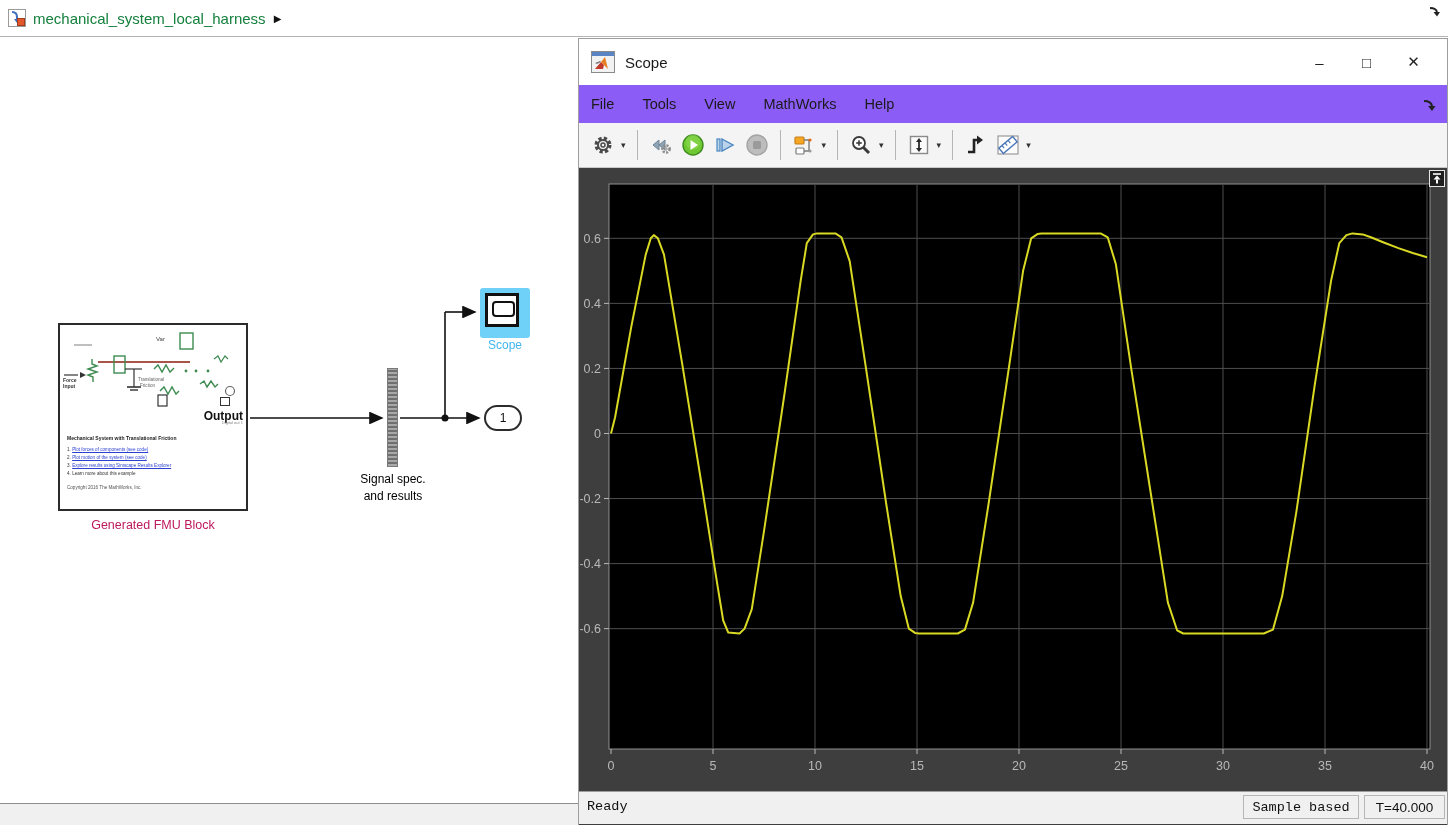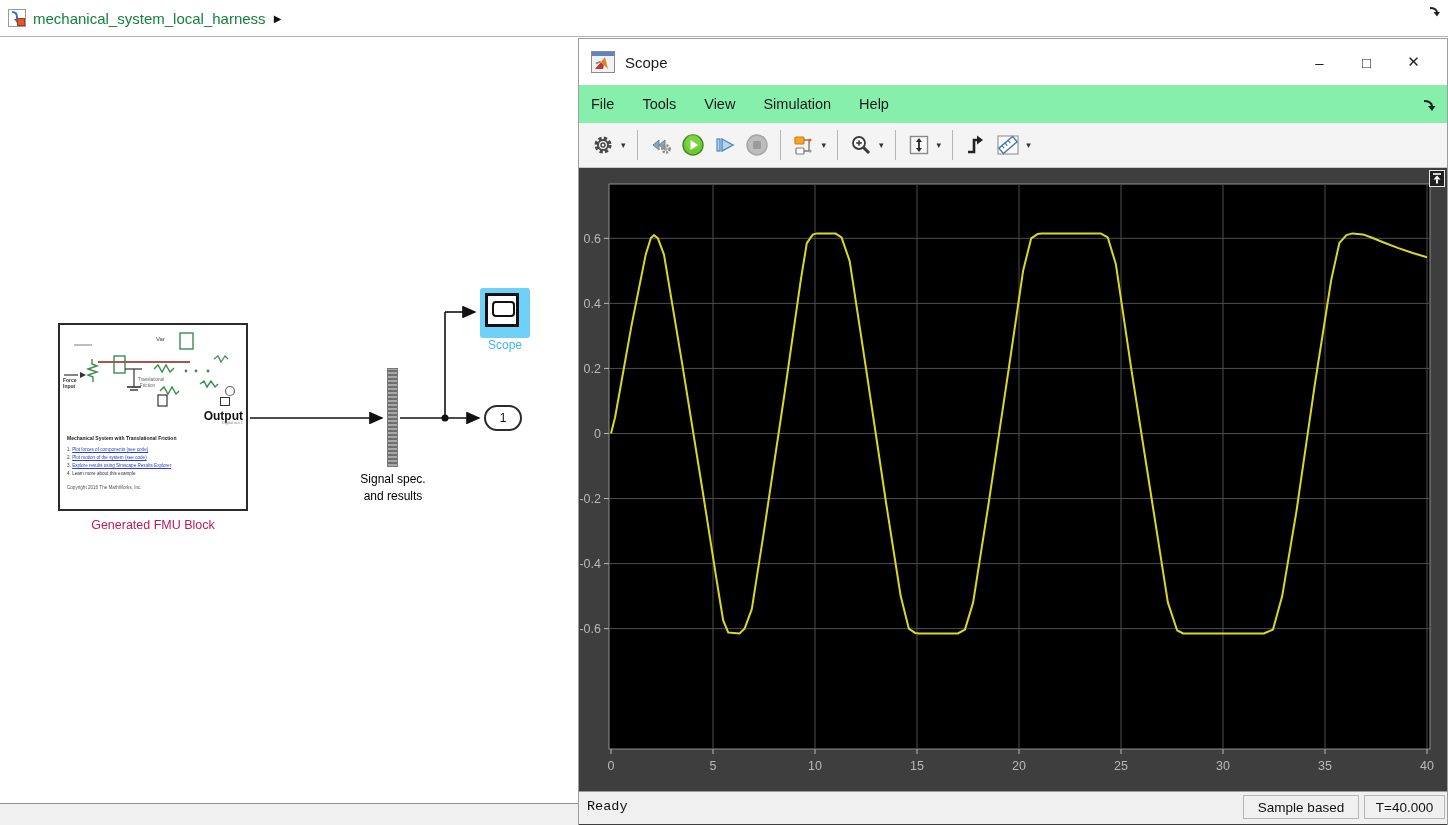--- a/index.html
+++ b/index.html
@@ -52,41 +52,41 @@
   
   .scope-win{position:absolute;left:578px;top:38px;width:870px;height:787px;background:#fff;
              border:1px solid #9e9e9e;box-sizing:border-box;}
   .sc-titlebar{position:absolute;left:0;top:0;width:868px;height:46px;background:#fff;
                display:flex;align-items:center;}
   .sc-title-icon{width:24px;height:22px;margin-left:12px;}
   .sc-title{margin-left:10px;font-size:15px;color:#1a1a1a;}
   .sc-winbtns{position:absolute;right:10px;top:0;height:46px;display:flex;align-items:center;}
   .sc-winbtn{width:47px;height:40px;display:flex;align-items:center;justify-content:center;
              font-size:15px;color:#222;}
-  .sc-menubar{position:absolute;left:0;top:46px;width:868px;height:38px;background:#86efac;
+  .sc-menubar{position:absolute;left:0;top:46px;width:868px;height:38px;background:#8b5cf6;
               display:flex;align-items:center;}
   .sc-menu-item{margin-left:12px;margin-right:16px;font-size:14.5px;color:#1a1a1a;}
   .sc-menu-dock{position:absolute;right:10px;top:58px;width:15px;height:15px;}
   .sc-toolbar{position:absolute;left:0;top:84px;width:868px;height:45px;background:#f4f4f4;
               border-bottom:1px solid #c8c8c8;box-sizing:border-box;
               display:flex;align-items:center;padding-left:8px;}
   .tb-btn{height:32px;min-width:30px;display:flex;align-items:center;justify-content:center;margin:0 1px;}
   .tb-caret{font-size:9px;color:#333;margin:0 4px 0 2px;}
   .tb-sep{width:1px;height:30px;background:#b5b5b5;margin:0 7px;}
 
   .sc-plot{position:absolute;left:0;top:129px;width:868px;height:723px;background:#3e3e3e;}
   .sc-expand-btn{position:absolute;left:850px;top:2px;width:16px;height:17px;background:#1f1f1f;
                  border:1px solid #e6e6e6;box-sizing:border-box;}
   .sc-status{position:absolute;left:0;top:752px;width:868px;height:33px;background:#f0f0f0;
              border-top:1px solid #9c9c9c;box-sizing:border-box;}
   .sc-status-left{position:absolute;left:8px;top:7px;font-size:13.5px;color:#111;font-family:Liberation Mono, monospace;}
   .sc-cell{position:absolute;top:3px;height:24px;background:#f0f0f0;border:1px solid #b6b6b6;
            box-sizing:border-box;display:flex;align-items:center;justify-content:center;
            font-size:13.5px;color:#111;padding:0 8px;}
-  .sc-cell-sample{left:664px;width:116px;}
+  .sc-cell-sample{left:664px;width:116px;font-family:Liberation Mono, monospace;}
   .sc-cell-time{left:785px;width:81px;}
 </style>
 </head>
 <body>
 
 <div class="sl-topbar">
   <svg class="sl-crumb-icon" viewBox="0 0 18 18">
     <rect x="0.5" y="0.5" width="17" height="17" fill="#ffffff" stroke="#9a9a9a"></rect>
     <path d="M4 3 q5 0 5 5 l0 3" fill="none" stroke="#3f6fbf" stroke-width="2"></path>
     <path d="M6 10 L12 10 L9 14 Z" fill="#3f6fbf"></path>
@@ -198,21 +198,21 @@
       <div class="sc-winbtn">–</div>
       <div class="sc-winbtn">□</div>
       <div class="sc-winbtn">✕</div>
     </div>
   </div>
 
   <div class="sc-menubar">
     <span class="sc-menu-item">File</span>
     <span class="sc-menu-item">Tools</span>
     <span class="sc-menu-item">View</span>
-    <span class="sc-menu-item">Simulation</span>
+    <span class="sc-menu-item">MathWorks</span>
     <span class="sc-menu-item">Help</span>
   </div>
   <svg class="sc-menu-dock" viewBox="0 0 15 15">
     <path d="M2 4 q7 0 8 5" fill="none" stroke="#222" stroke-width="2.2"></path>
     <path d="M6 9 L13.5 9 L10 14 Z" fill="#222"></path>
   </svg>
 
   <div class="sc-toolbar">
     <div class="tb-btn">
       <svg width="22" height="22" viewBox="0 0 22 22">

